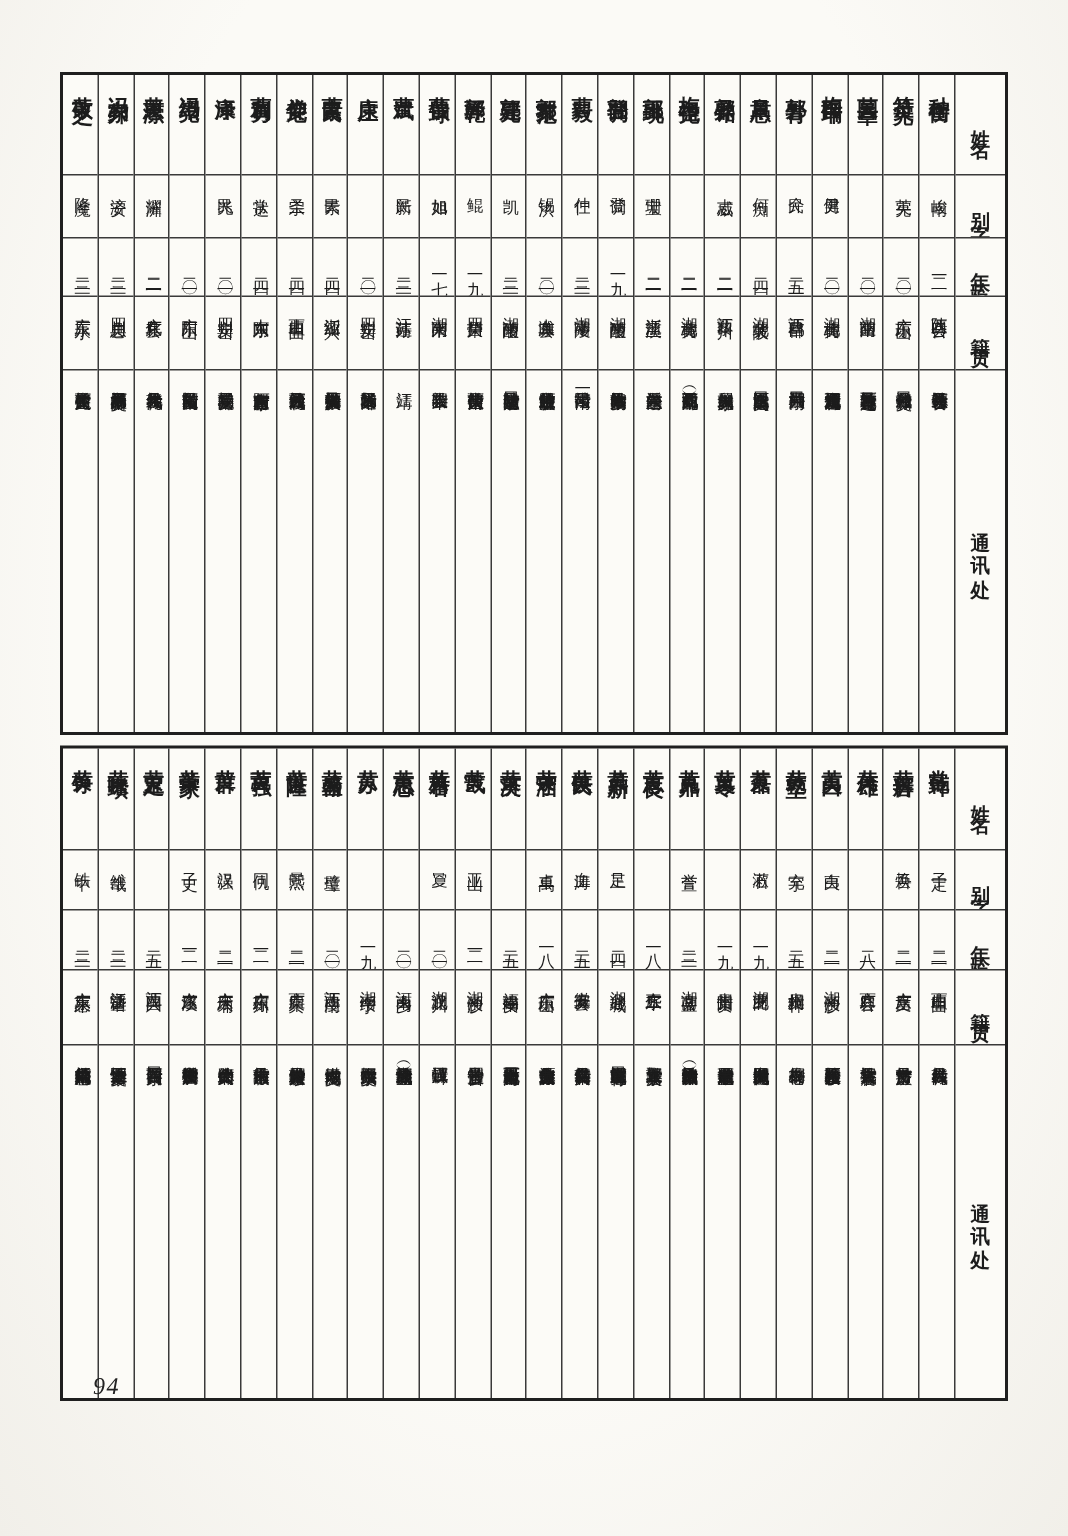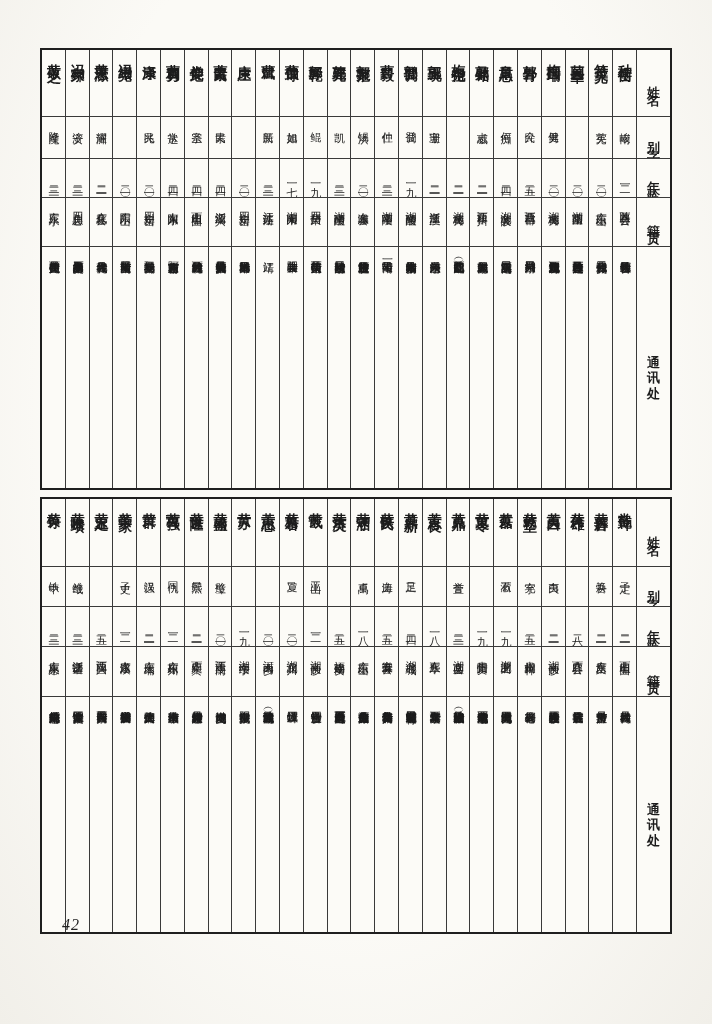--- a/index.html
+++ b/index.html
@@ -985,14 +985,14 @@
         </div>
         <div class="cell c-native">
           <span class="vtext t-native">广东惠来</span>
         </div>
         <div class="cell c-addr">
           <span class="vtext t-addr">惠来南门外桶盘池儒林第</span>
         </div>
       </div>
     </div>
 
-  <div class="page-number">42</div>
+  <div class="page-number">94</div>
 </div>
 
 </body></html>

